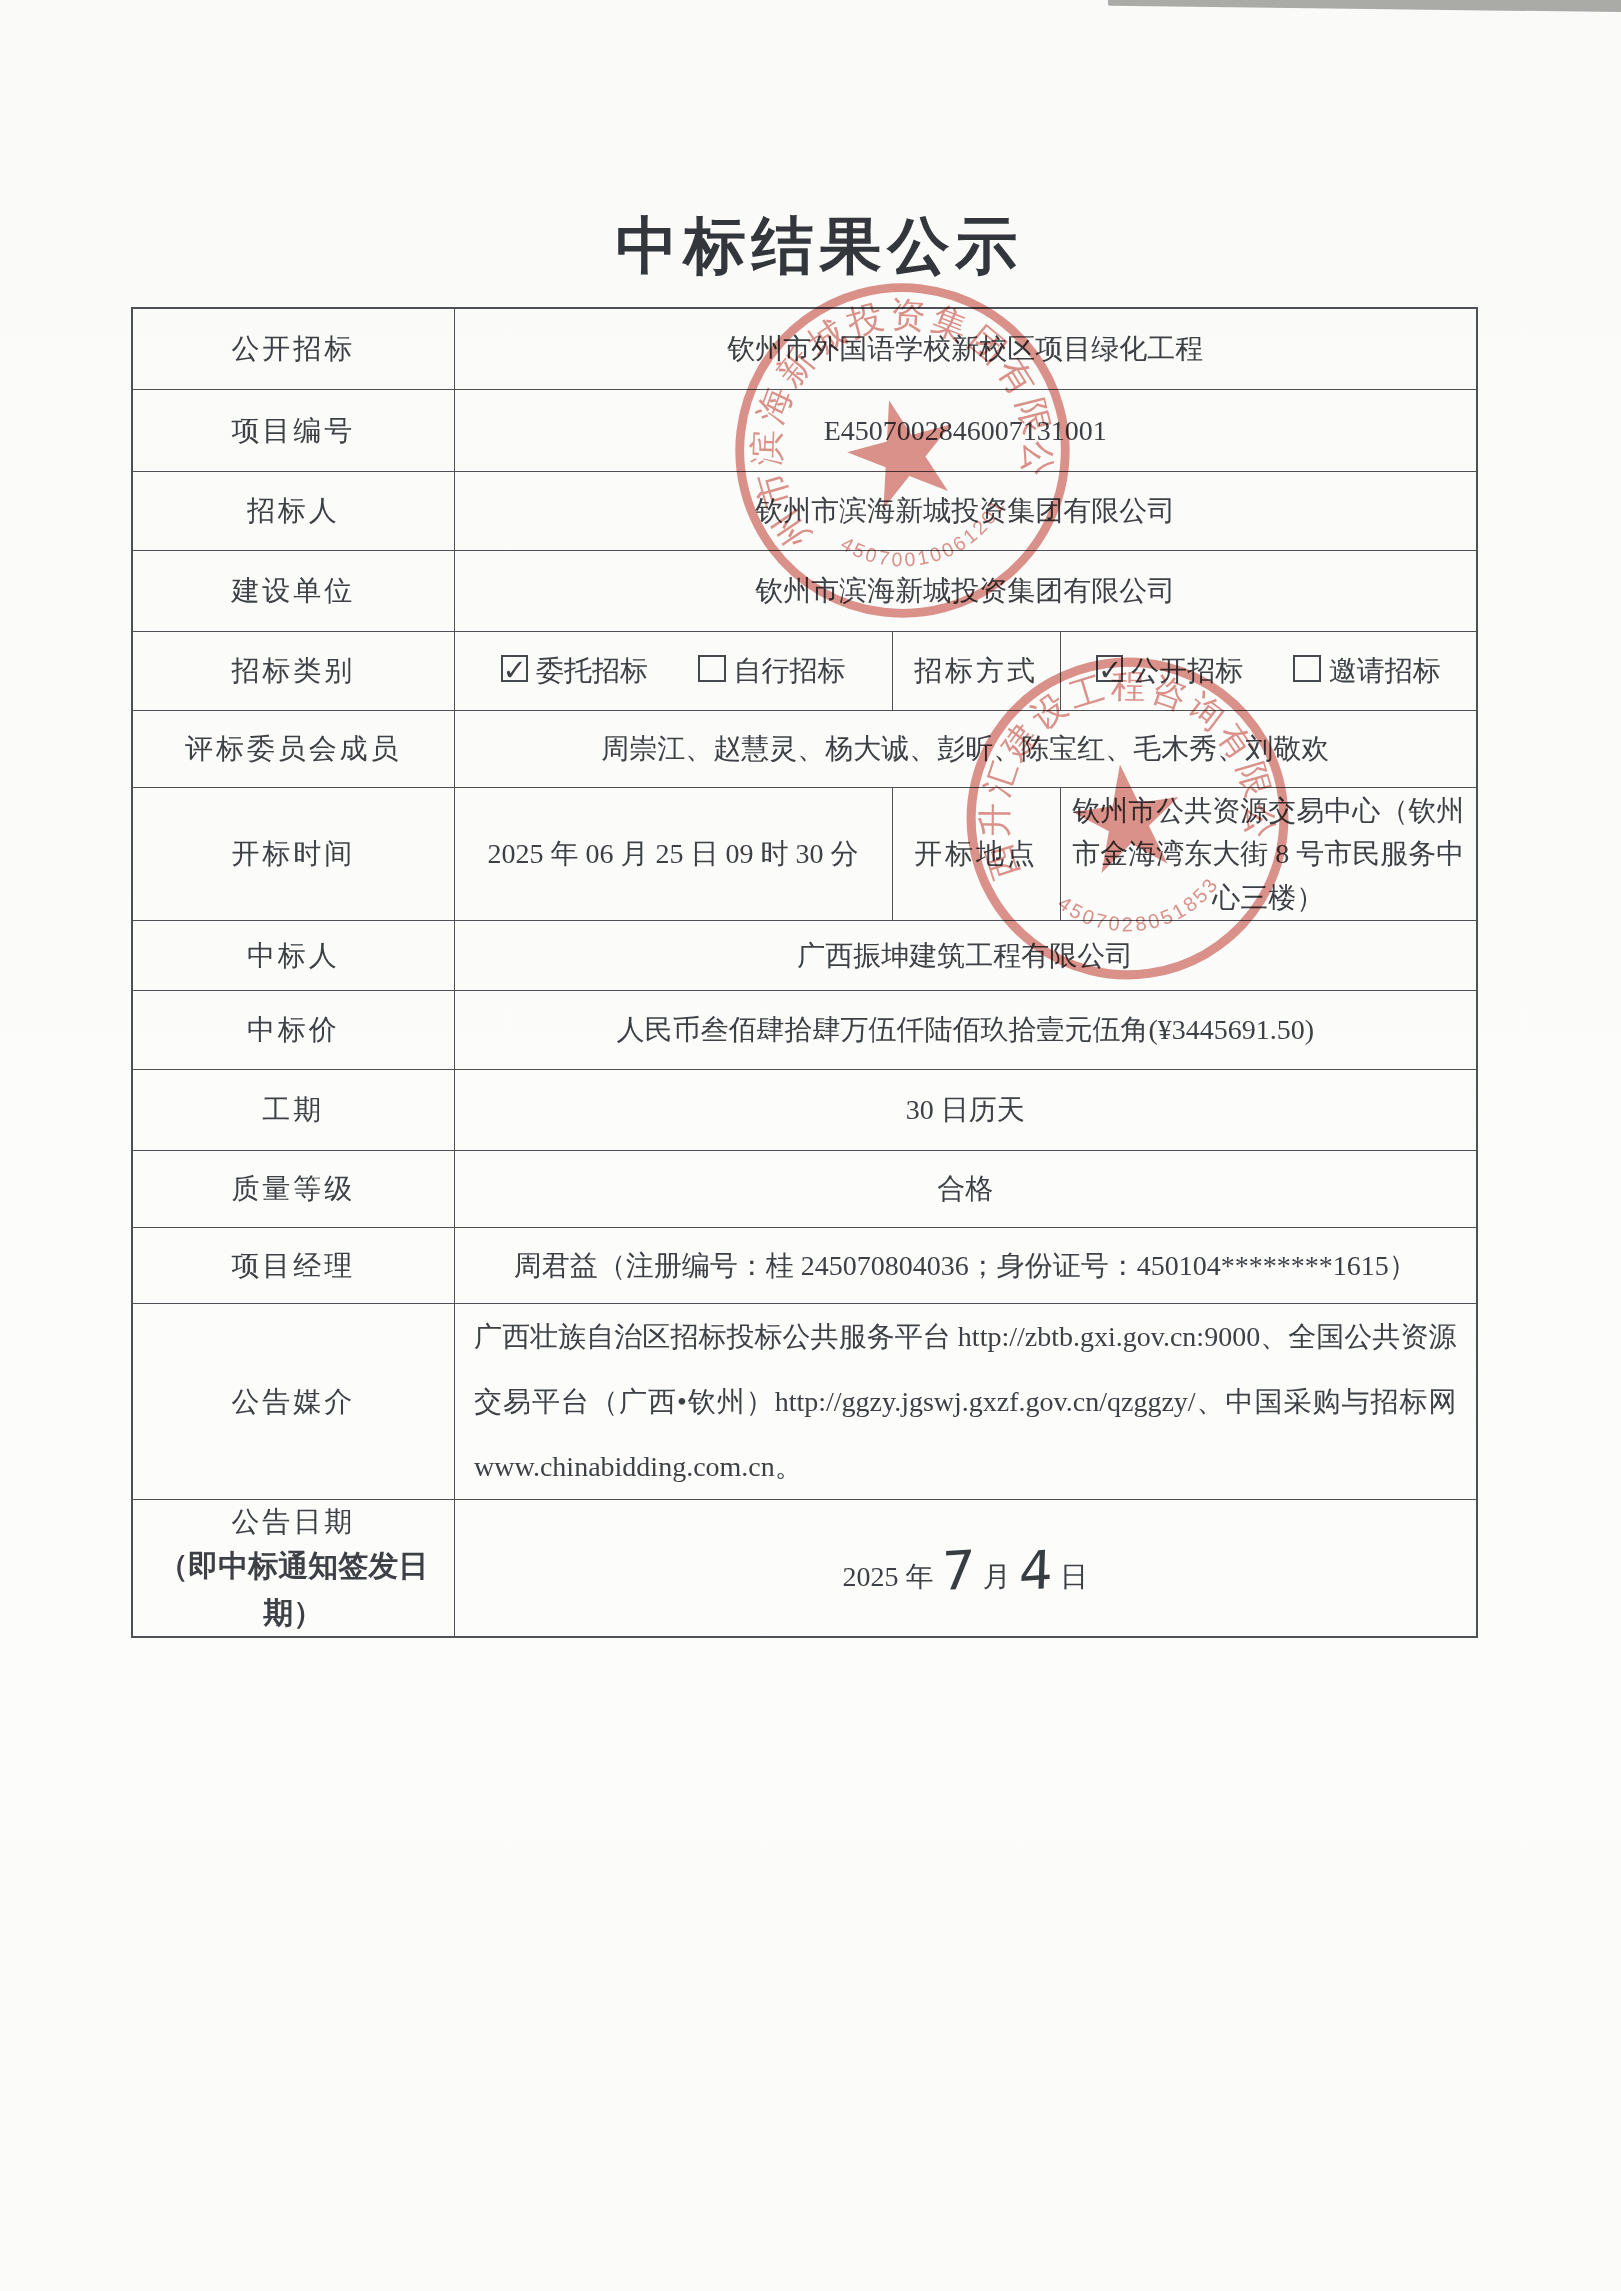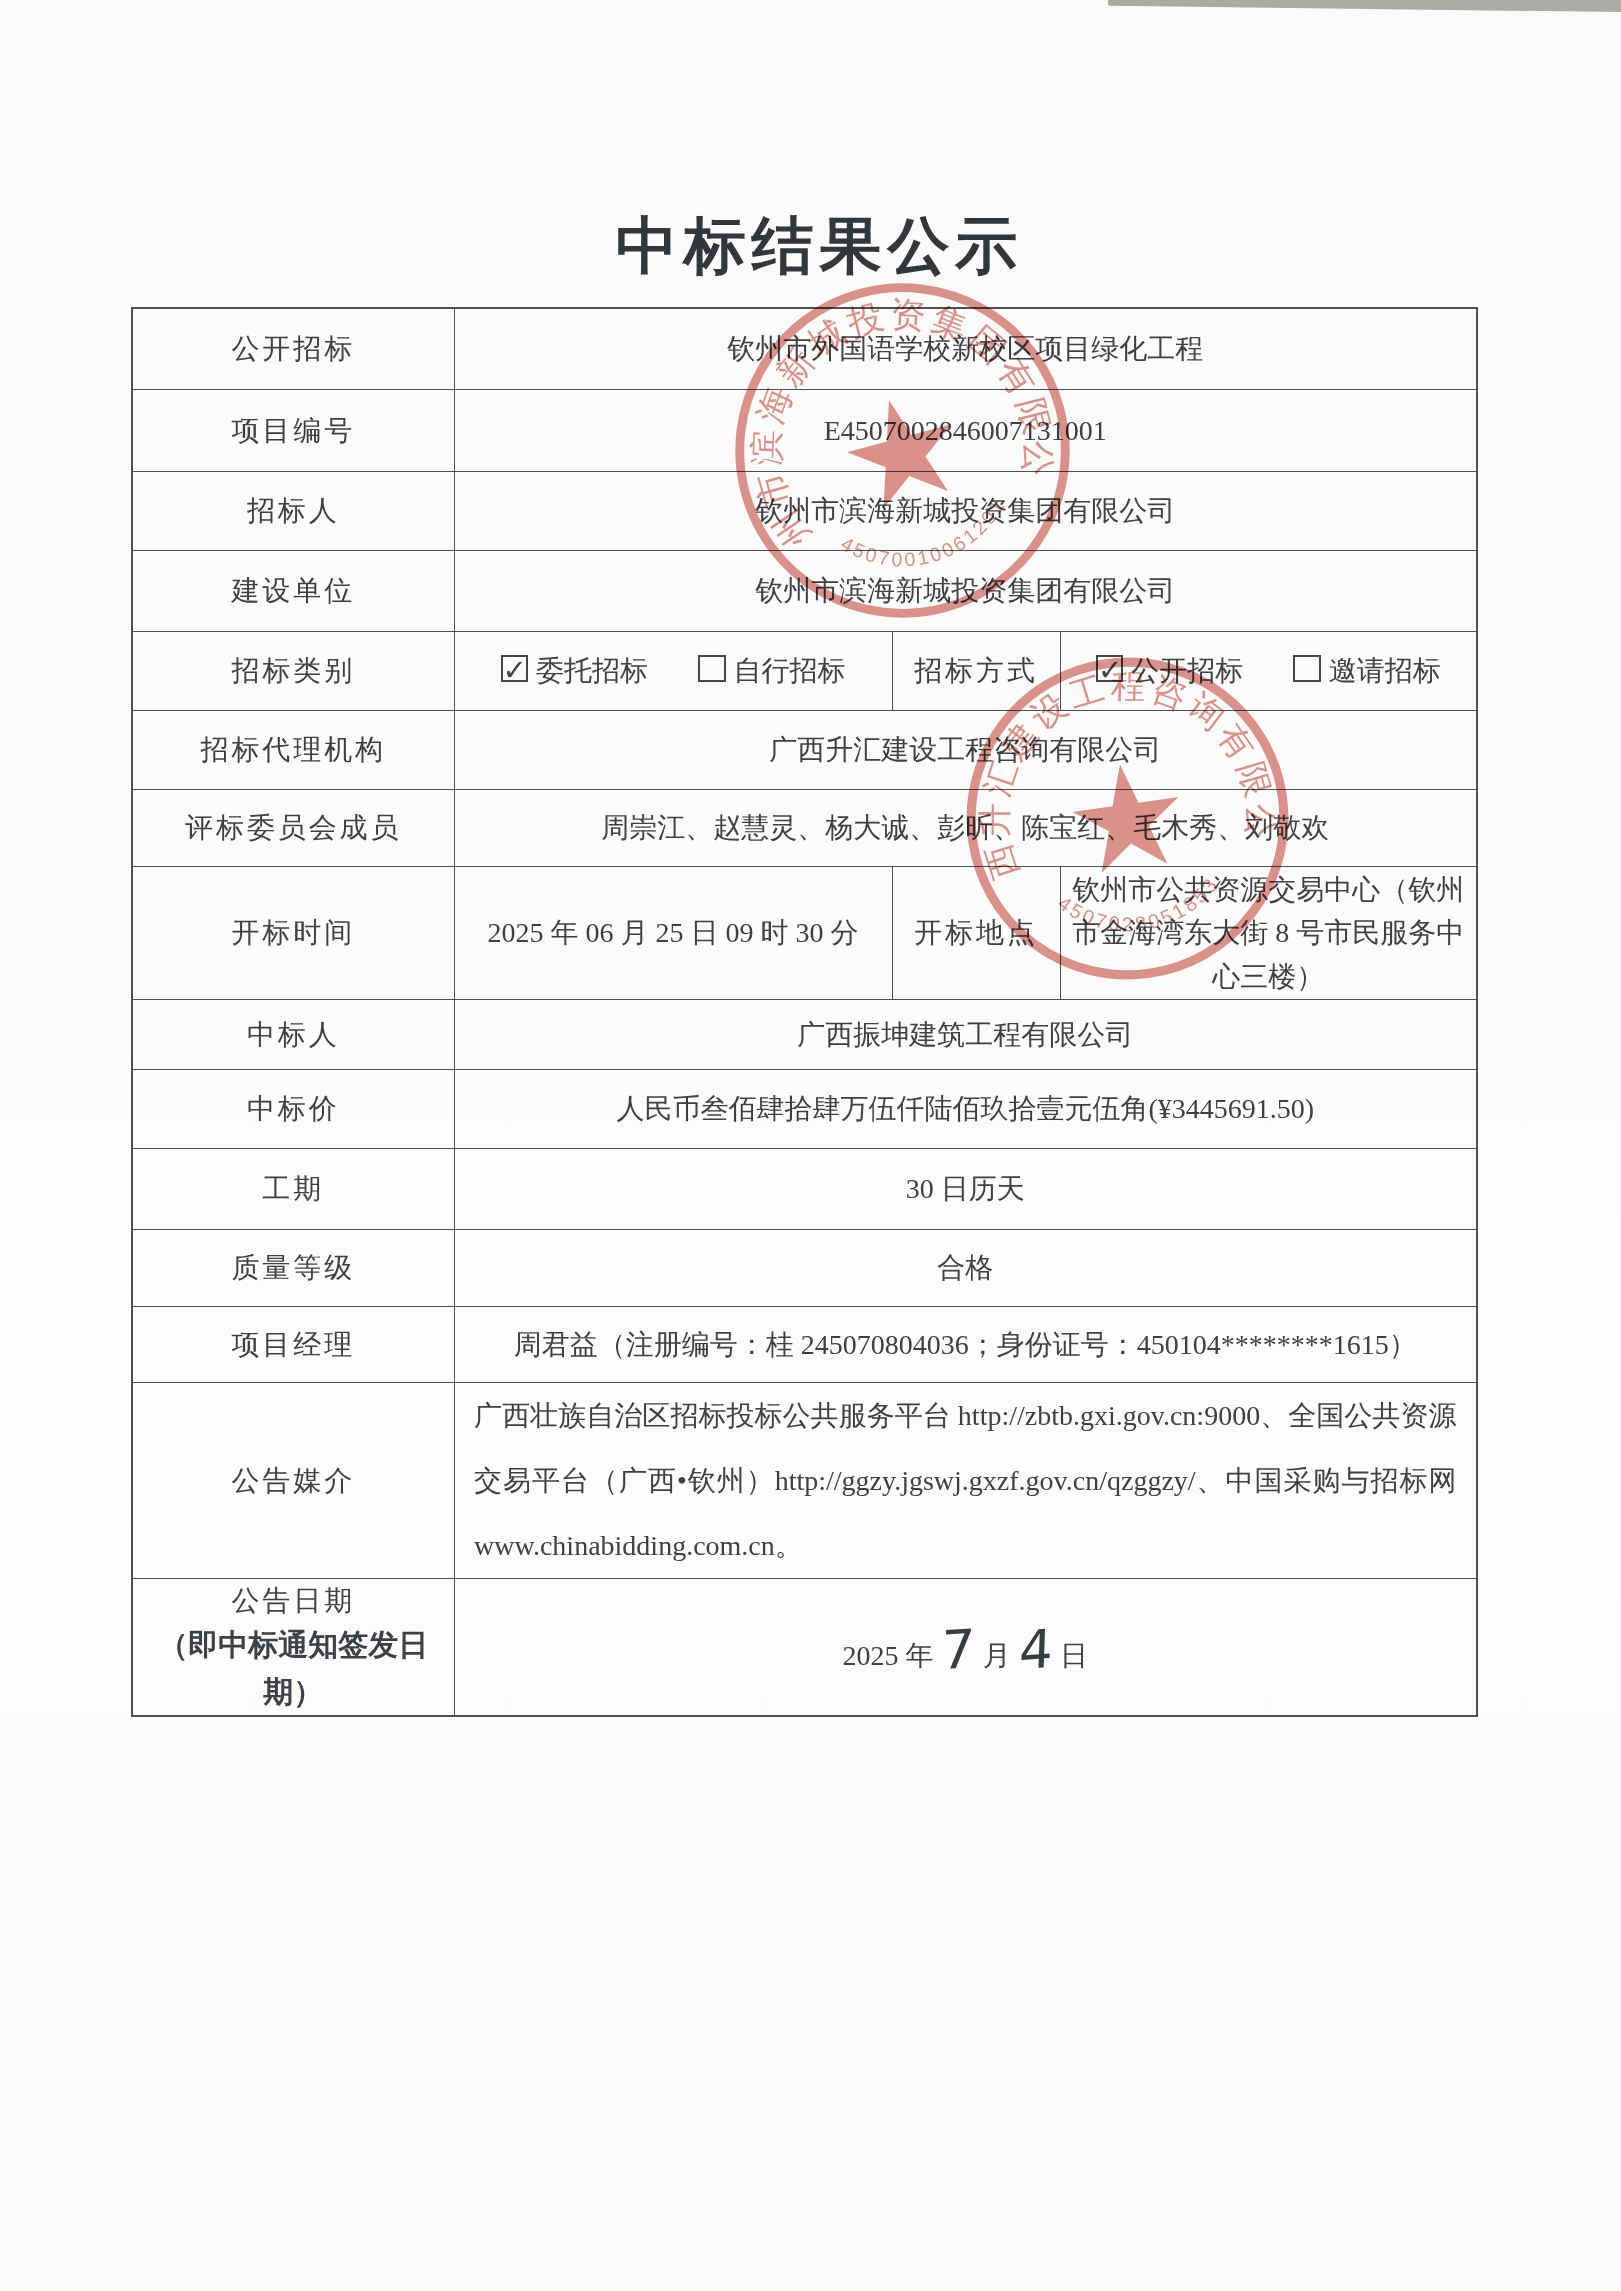--- a/index.html
+++ b/index.html
@@ -109,24 +109,20 @@
         <td class="val opts">
           <span class="opt"><span class="cbx"><i class="chk">✓</i></span><span>委托招标</span></span>
           <span class="opt"><span class="cbx"><i class="chk"></i></span><span>自行招标</span></span>
         </td>
         <td class="lbl">招标方式</td>
         <td class="val opts">
           <span class="opt"><span class="cbx"><i class="chk">✓</i></span><span>公开招标</span></span>
           <span class="opt"><span class="cbx"><i class="chk"></i></span><span>邀请招标</span></span>
         </td>
       </tr>
-      <tr class="r5">
-        <td class="lbl">招标代理机构</td>
-        <td class="val" colspan="3">广西升汇建设工程咨询有限公司</td>
-      </tr>
       <tr class="r6">
         <td class="lbl">评标委员会成员</td>
         <td class="val" colspan="3">周崇江、赵慧灵、杨大诚、彭昕、陈宝红、毛木秀、刘敬欢</td>
       </tr>
       <tr class="r8">
         <td class="lbl">开标时间</td>
         <td class="val">2025 年 06 月 25 日 09 时 30 分</td>
         <td class="lbl">开标地点</td>
         <td class="val place">钦州市公共资源交易中心（钦州市金海湾东大街 8 号市民服务中心三楼）</td>
       </tr>

